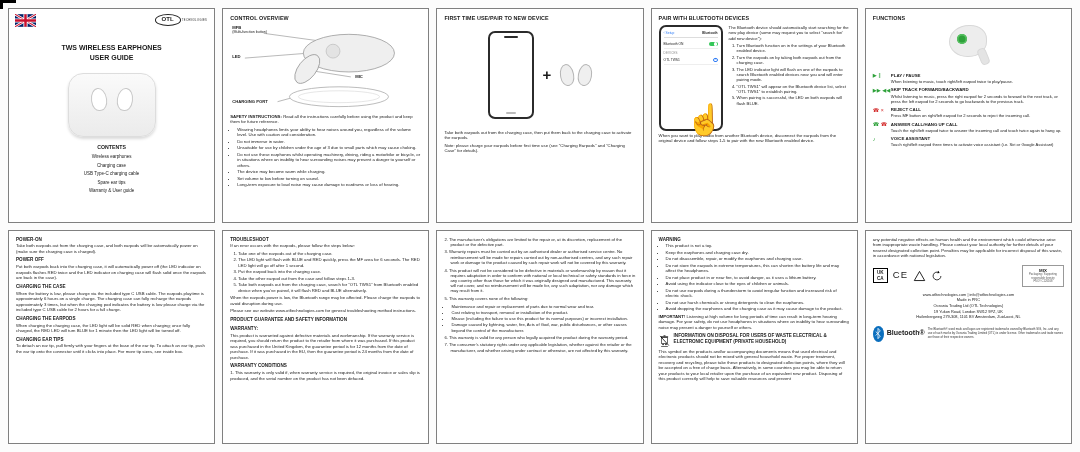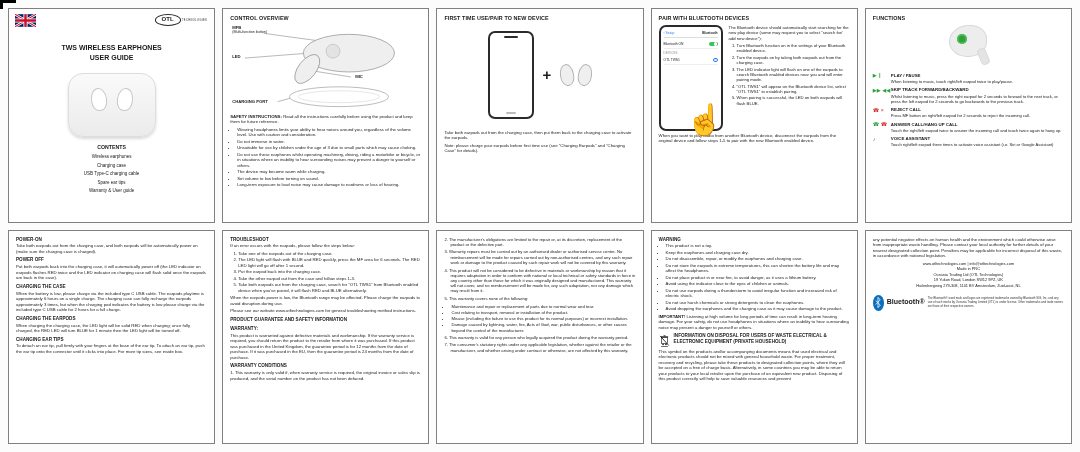--- a/index.html
+++ b/index.html
@@ -359,20 +359,39 @@
             <rect x="4" y="25" width="14" height="1.2" fill="#000"></rect>
           </svg>
       </span>
       <div class="sh first">INFORMATION ON DISPOSAL FOR USERS OF WASTE ELECTRICAL &amp; ELECTRONIC EQUIPMENT (PRIVATE HOUSEHOLD)</div>
     </div>
     <p>This symbol on the products and/or accompanying documents means that used electrical and electronic products should not be mixed with general household waste. For proper treatment, recovery and recycling, please take these products to designated collection points, where they will be accepted on a free of charge basis. Alternatively, in some countries you may be able to return your products to your local retailer upon the purchase of an equivalent new product. Disposing of this product correctly will help to save valuable resources and prevent</p>
   </section>
 
   <section class="panel">
     <p>any potential negative effects on human health and the environment which could otherwise arise from inappropriate waste handling. Please contact your local authority for further details of your nearest designated collection point. Penalties may be applicable for incorrect disposal of this waste, in accordance with national legislation.</p>
+    <div class="marks">
+      <span class="ukca">
+        <span>UK</span>
+        <span>CA</span>
+      </span>
+      <span class="ce">CE</span>
+      <svg viewBox="0 0 20 18" width="13" height="12">
+          <path d="M10 2 L18 16 H2 Z" fill="none" stroke="#000" stroke-width="1.3" stroke-linejoin="round"></path>
+        </svg>
+      <svg viewBox="0 0 20 20" width="12" height="12">
+          <path d="M16.5 10 a6.5 6.5 0 1 1 -3 -5.5" fill="none" stroke="#000" stroke-width="1.3"></path>
+          <path d="M12.5 1.2 L14.2 5 L10.3 5.6 Z" fill="#000"></path>
+        </svg>
+      <span class="mix">
+        <span class="mix-t" style="display:block">MIX</span>
+        <span class="mix-s" style="display:block">Packaging / Supporting responsible forestry</span>
+        <span class="mix-s" style="display:block">FSC® C126168</span>
+      </span>
+    </div>
     <p class="addr">www.otltechnologies.com | info@otltechnologies.com</p>
     <p class="addr">Made in PRC</p>
     <p class="addr">Oceania Trading Ltd (OTL Technologies)</p>
     <p class="addr">19 Yukon Road, London SW12 9PZ, UK</p>
     <p class="addr">Huilenbergweg 279-308, 1101 BV Amsterdam, Zuid-oost, NL</p>
     <div class="bt-row">
       <span class="bt-logo">
         <svg viewBox="0 0 14 20" width="8" height="13">
             <path d="M7 1 L7 19 M7 1 L11 5.5 L3 13.5 M3 6.5 L11 14.5 L7 19" fill="none" stroke="#fff" stroke-width="1.4" stroke-linejoin="round"></path>
           </svg>

